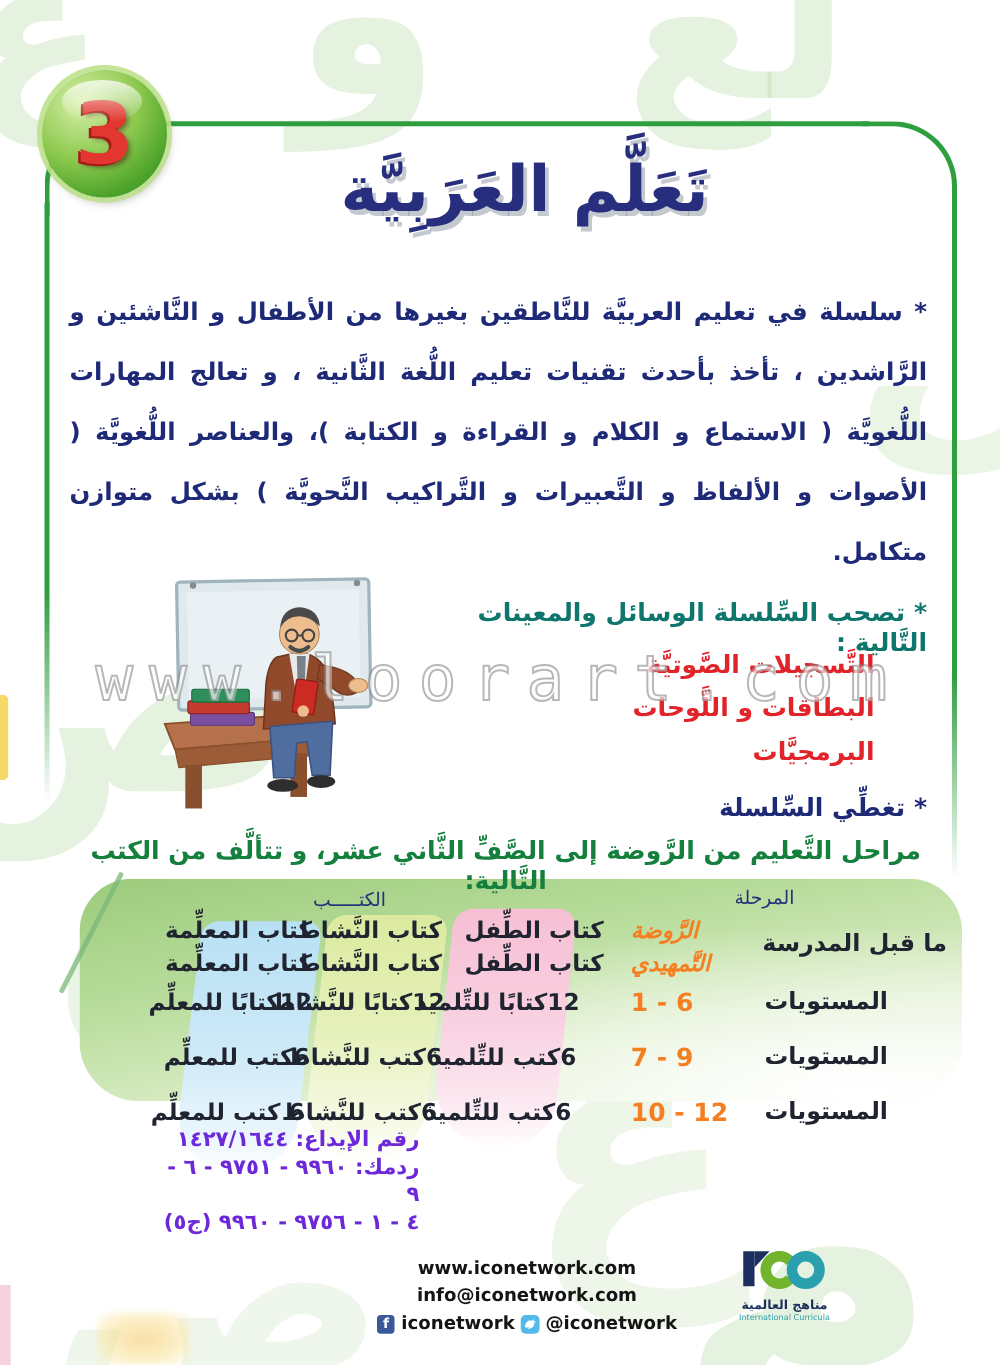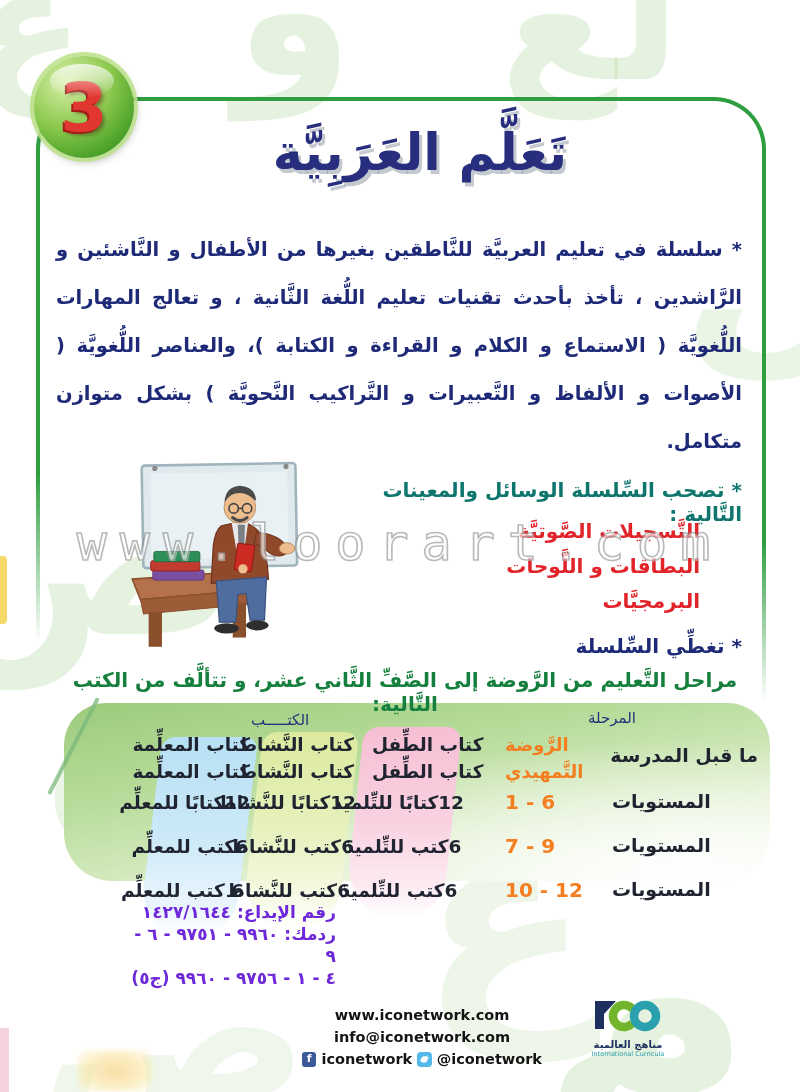--- a/index.html
+++ b/index.html
@@ -173,21 +173,21 @@
   <div class="tbl"></div>
   <div class="stroke-glyph"></div>
   <div class="ribbon pink"></div>
   <div class="ribbon grn"></div>
   <div class="ribbon blu"></div>
 
   <div class="tbl-h" style="left:180px;top:711px;width:200px;">الكتـــــب</div>
   <div class="tbl-h" style="left:553px;top:709px;width:118px;">المرحلة</div>
 
   <div class="cell stage" style="left:612px;top:744px;width:146px;">ما قبل المدرسة</div>
-  <div class="cell level" style="left:505px;top:731px;width:104px;font-size:18px;">
+  <div class="cell level" style="left:505px;top:731px;width:104px;font-size:18px;font-style:italic;">
     <div>الرَّوضة</div>
     <div>التَّمهيدي</div>
   </div>
   <div class="cell book" style="left:328px;top:731px;width:112px;margin-left:44px;">
     <div>كتاب الطِّفل</div>
     <div>كتاب الطِّفل</div>
   </div>
   <div class="cell book" style="left:242px;top:731px;width:112px;">
     <div>كتاب النَّشاط</div>
     <div>كتاب النَّشاط</div>

